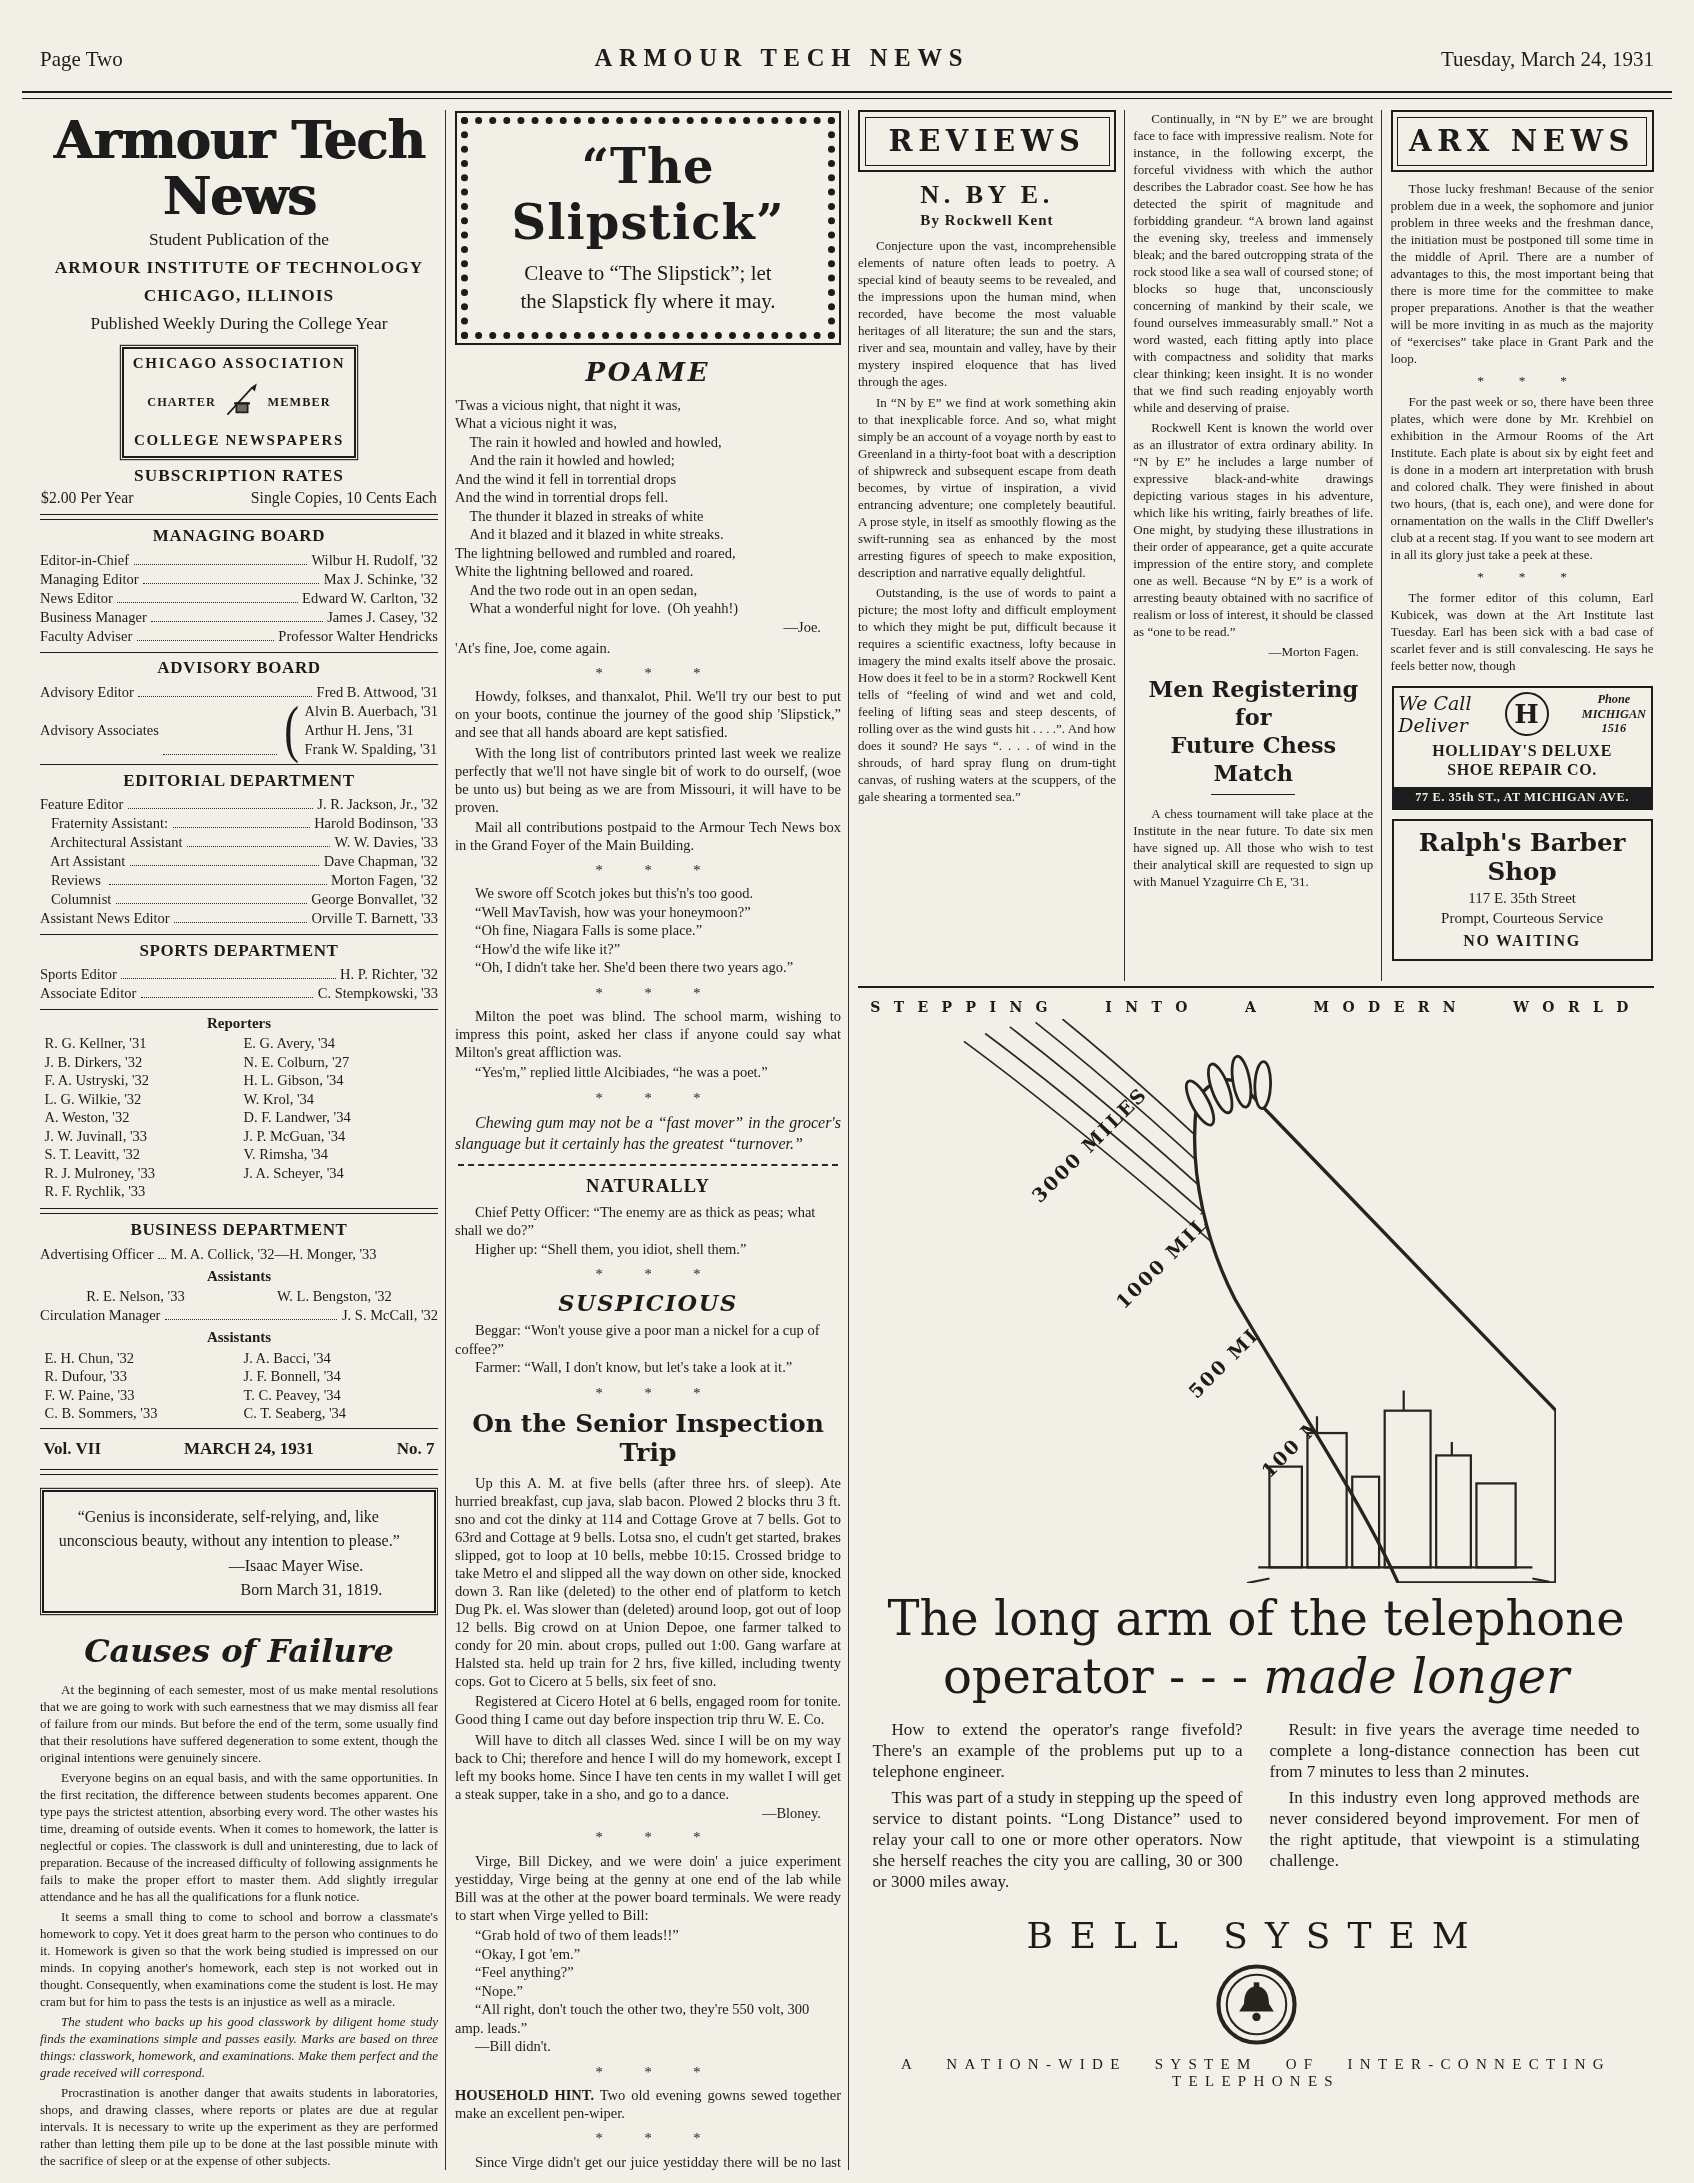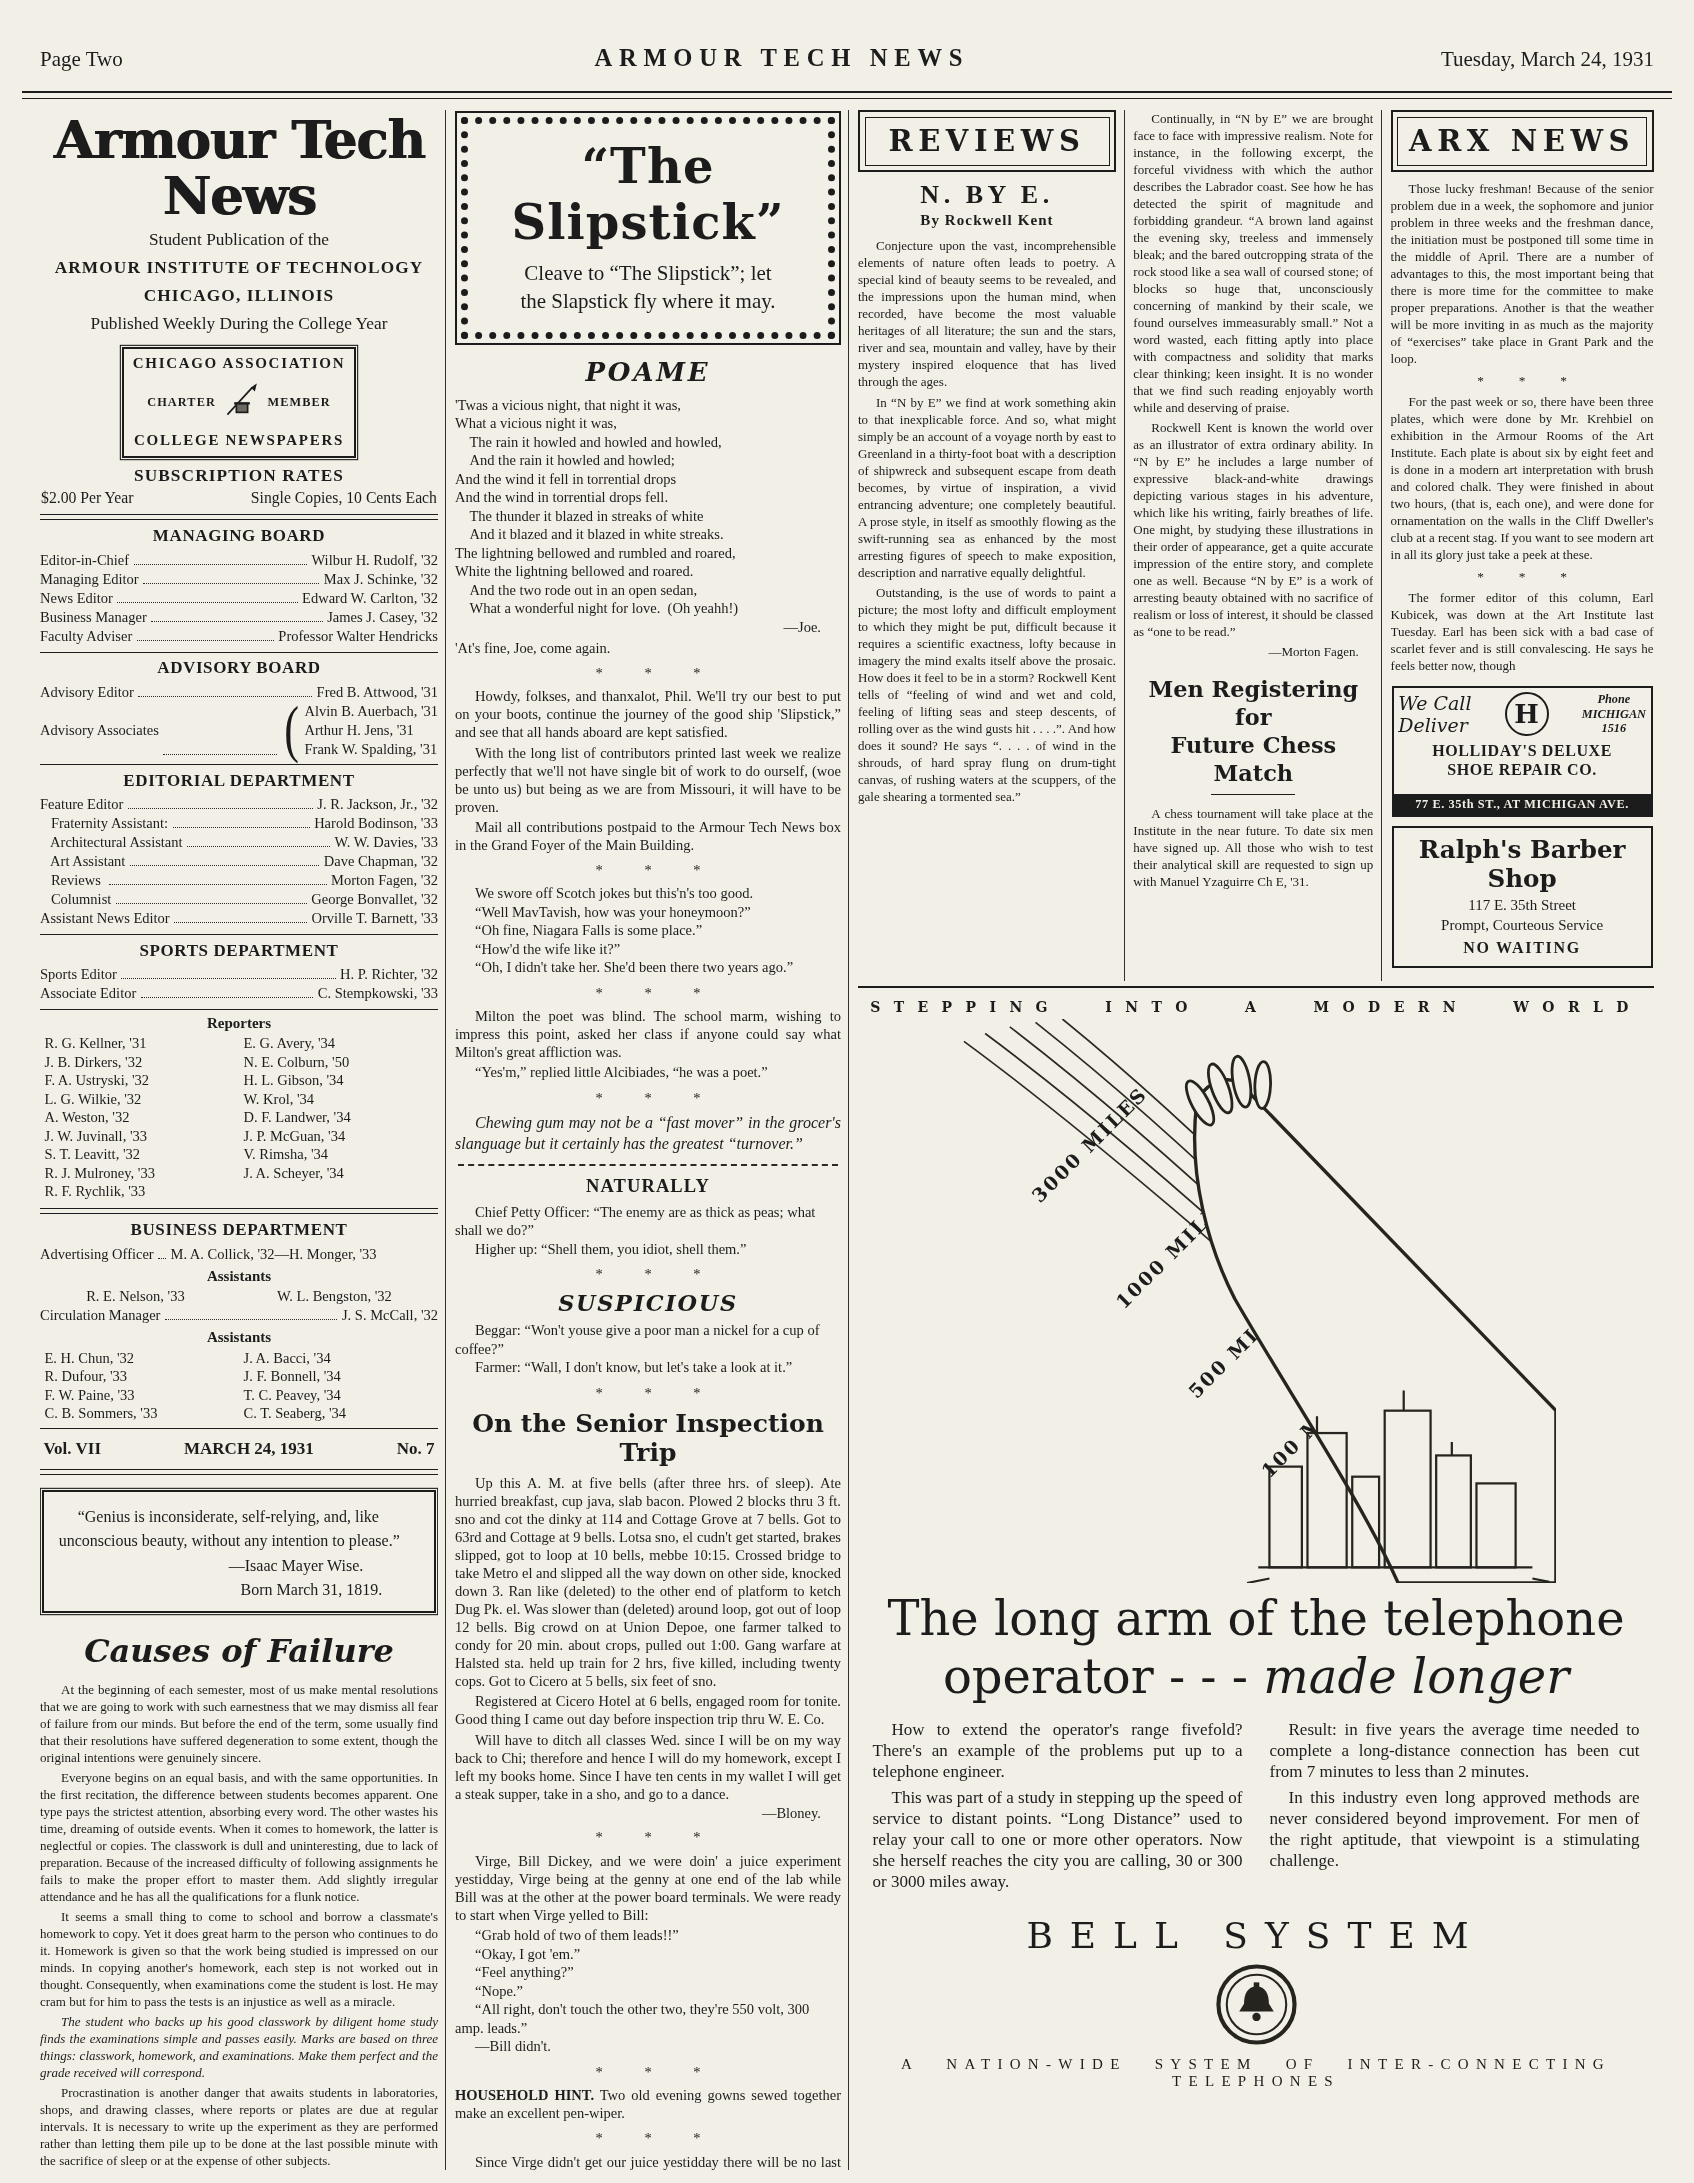--- a/index.html
+++ b/index.html
@@ -89,21 +89,21 @@
   .sep5{text-align:center;font-size:13.4px;letter-spacing:15.7px;padding-left:15.7px;margin:5.6px 0 4.5px;}
   
   .had{border:2.2px solid #1c1c1c;margin:11.2px 1.1px 0;padding:4.5px 4.5px 0;}
   .had-top{display:flex;justify-content:space-between;align-items:center;}
   .script{font-style:italic;font-size:19px;font-family:"DejaVu Serif",serif;}
   .hmono{width:40px;height:40px;border:2.8px solid #1c1c1c;border-radius:50%;display:flex;align-items:center;justify-content:center;
          font-size:26px;font-weight:bold;font-family:"DejaVu Serif",serif;}
   .phoneblk{text-align:center;font-size:12.3px;font-weight:bold;line-height:14.5px;font-style:italic;}
   .had-name{text-align:center;font-weight:bold;font-size:16px;line-height:19px;margin-top:5px;letter-spacing:0.6px;}
   .had-addr{background:#1c1c1c;color:#f2efe6;text-align:center;font-size:12.3px;font-weight:bold;
-            letter-spacing:0.6px;padding:2.8px 1.1px;margin:15px -4.5px 0;}
+            letter-spacing:0.6px;padding:2.8px 1.1px;margin:8px -4.5px 0;}
   .rad{border:2.2px solid #1c1c1c;margin:9px 1.1px 0;padding:7.8px 3.4px 9px;text-align:center;}
   .rad-name{font-size:24.6px;font-weight:bold;font-family:"DejaVu Serif",serif;}
   .rad-ln{font-size:15px;margin-top:3.4px;}
   .rad-nw{font-size:16px;font-weight:bold;letter-spacing:1.7px;margin-top:4.5px;}
   
   .bell{flex:1;border-top:2.2px solid #1c1c1c;margin-top:4.5px;position:relative;overflow:hidden;}
   .kicker{text-align:center;font-size:14px;font-weight:bold;letter-spacing:13.4px;word-spacing:26px;
           margin:11.2px 0 3.4px;font-family:"DejaVu Serif",serif;}
   .illus{display:block;width:600px;height:564px;margin:4.5px auto 0;}
   .bhead{text-align:center;font-family:"DejaVu Serif",serif;font-size:48px;line-height:58px;margin-top:5.6px;}
@@ -280,21 +280,21 @@
             <div>F. A. Ustryski, '32</div>
             <div>L. G. Wilkie, '32</div>
             <div>A. Weston, '32</div>
             <div>J. W. Juvinall, '33</div>
             <div>S. T. Leavitt, '32</div>
             <div>R. J. Mulroney, '33</div>
             <div>R. F. Rychlik, '33</div>
           </div>
         <div>
             <div>E. G. Avery, '34</div>
-            <div>N. E. Colburn, '50</div>
+            <div>N. E. Colburn, '27</div>
             <div>H. L. Gibson, '34</div>
             <div>W. Krol, '34</div>
             <div>D. F. Landwer, '34</div>
             <div>J. P. McGuan, '34</div>
             <div>V. Rimsha, '34</div>
             <div>J. A. Scheyer, '34</div>
           </div>
       </div>
       <div class="rule-dbl"></div>
 

